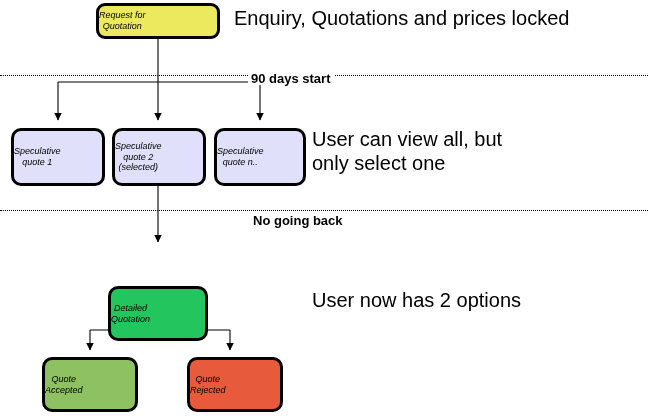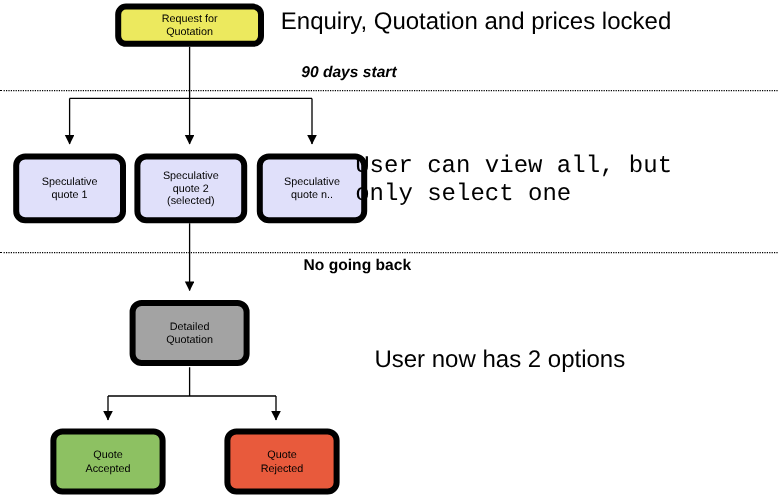--- a/index.html
+++ b/index.html
@@ -9,30 +9,31 @@
     font-family:"Liberation Sans",sans-serif;
     overflow:hidden;
     position:relative;
   }
   #canvas{position:absolute;inset:0;width:648px;height:416px;}
 
   
   .node{
     position:absolute;
     box-sizing:border-box;
-    border:5px solid #701a75;
+    border:3px solid #701a75;
     border-radius:9px;
     display:flex;
     align-items:center;
-    justify-content:center;
+    justify-content:flex-start;
     text-align:center;
     color:#000000;
     line-height:1.18;
     white-space:pre-line;
     z-index:3;
+    font-style:italic;
   }
   .node-label{display:block;}
 
   #node-rfq{
     left:96px;top:3px;width:124px;height:36px;
     background:#ece95e;
     font-size:9px;
   }
   .spec{
     top:128px;height:58px;
@@ -77,34 +78,34 @@
     position:absolute;
     font-size:13px;
     font-weight:bold;
     color:#000000;
     background:#ffffff;
     padding:0 3px;
     white-space:nowrap;
     z-index:4;
     line-height:1;
   }
-  #phase-label-1{left:248px;top:53px;font-style:italic;}
+  #phase-label-1{left:248px;top:72px;}
   #phase-label-2{left:250px;top:203px;margin-top:11px;}
 
   
   .annotation{
     position:absolute;
     font-size:20px;
     color:#000000;
     white-space:pre-line;
     line-height:1.22;
     z-index:3;
   }
   #annotation-1{left:234px;top:6px;}
-  #annotation-2{left:296px;top:127px;font-family:Liberation Mono, monospace;}
+  #annotation-2{left:312px;top:127px;}
   #annotation-3{left:312px;top:288px;}
 </style>
 </head>
 <body style="background: rgb(255, 255, 255);">
 
 <svg id="canvas" viewBox="0 0 648 416" xmlns="http://www.w3.org/2000/svg" aria-hidden="true">
   <defs>
     <marker id="arrowhead" markerWidth="9" markerHeight="9" refX="7.5" refY="4" orient="auto" markerUnits="userSpaceOnUse">
       <path d="M0,0 L8,4 L0,8 z" fill="#000000"></path>
     </marker>
@@ -150,31 +151,31 @@
   <span class="node-label">Speculative
 quote 2
 (selected)</span>
 </div>
 
 <div class="node spec" id="node-spec3" style="background: rgb(224, 224, 250); border-color: rgb(0, 0, 0);">
   <span class="node-label">Speculative
 quote n..</span>
 </div>
 
-<div class="node" id="node-detailed" style="background: #a3a3a3; border-color: rgb(0, 0, 0);">
+<div class="node" id="node-detailed" style="background: #22c55e; border-color: rgb(0, 0, 0); margin-top: 36px;">
   <span class="node-label">Detailed
 Quotation</span>
 </div>
 
 <div class="node" id="node-accepted" style="background: rgb(141, 193, 98); border-color: rgb(0, 0, 0);">
   <span class="node-label">Quote
 Accepted</span>
 </div>
 
 <div class="node" id="node-rejected" style="background: rgb(232, 90, 60); border-color: rgb(0, 0, 0);">
   <span class="node-label">Quote
 Rejected</span>
 </div>
 
-<div class="annotation" id="annotation-1">Enquiry, Quotation and prices locked</div>
+<div class="annotation" id="annotation-1">Enquiry, Quotations and prices locked</div>
 <div class="annotation" id="annotation-2">User can view all, but
 only select one</div>
 <div class="annotation" id="annotation-3">User now has 2 options</div>
 
 </body></html>

